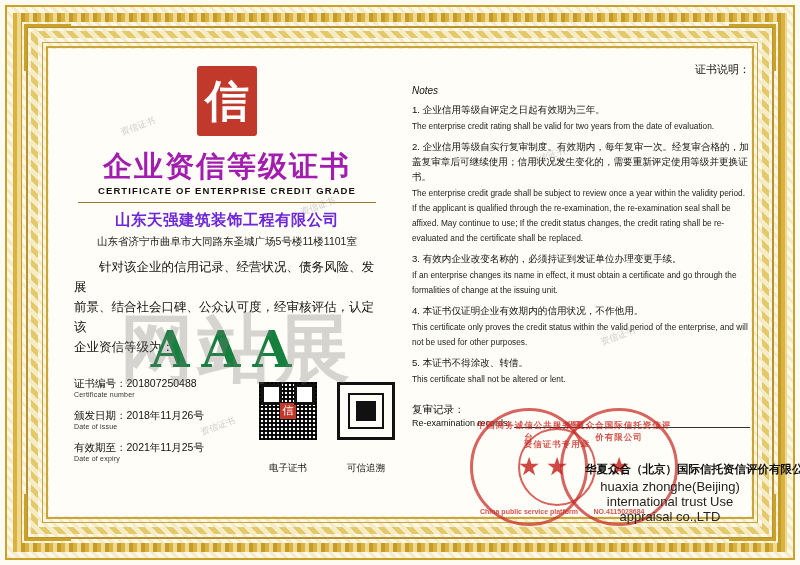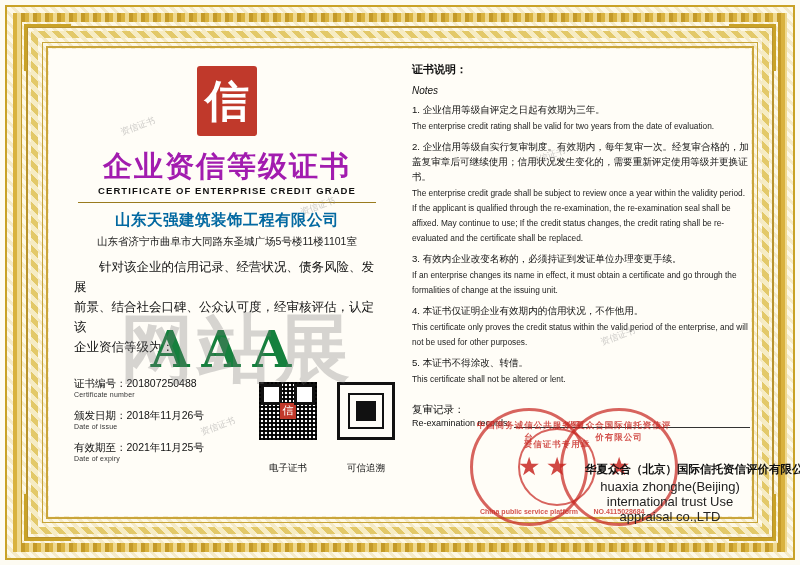--- a/index.html
+++ b/index.html
@@ -111,21 +111,21 @@
   .rule {
     position: absolute;
     top: 150px; left: 26px; right: 26px;
     border-top: 1px solid #9a7b1e;
   }
   .company {
     position: absolute;
     top: 158px; left: 0; width: 100%;
     font-size: 15.5px;
     font-weight: bold;
-    color: #0369a1;
+    color: #6d28d9;
     letter-spacing: 0.5px;
   }
   .address {
     position: absolute;
     top: 183px; left: 0; width: 100%;
     font-size: 10.5px;
     color: #222;
   }
   .body-text {
     position: absolute;
@@ -227,21 +227,21 @@
   }
 
   
   .right-col {
     position: absolute;
     left: 412px; top: 62px;
     width: 338px;
     text-align: left;
     color: #111;
   }
-  .notes-title-cn { font-size: 11px; font-weight: bold; }
+  .notes-title-cn { font-size: 11px; font-weight: normal; text-align: right; }
   .notes-title-en { font-size: 10px; margin-top: 8px; margin-bottom: 6px; font-style: italic; }
   .note-cn {
     font-size: 9.6px;
     line-height: 15px;
     margin-top: 5px;
   }
   .note-en {
     font-size: 8.3px;
     line-height: 15px;
     color: #222;

